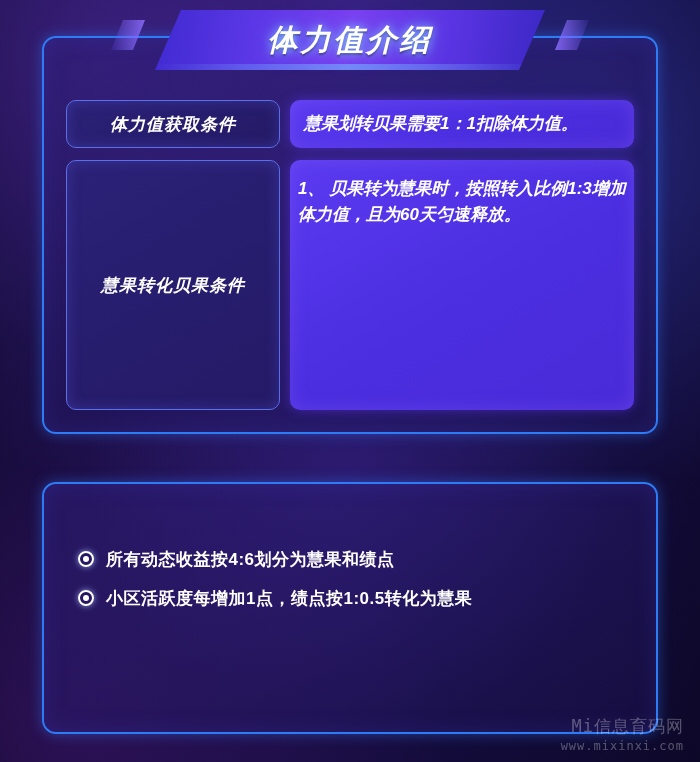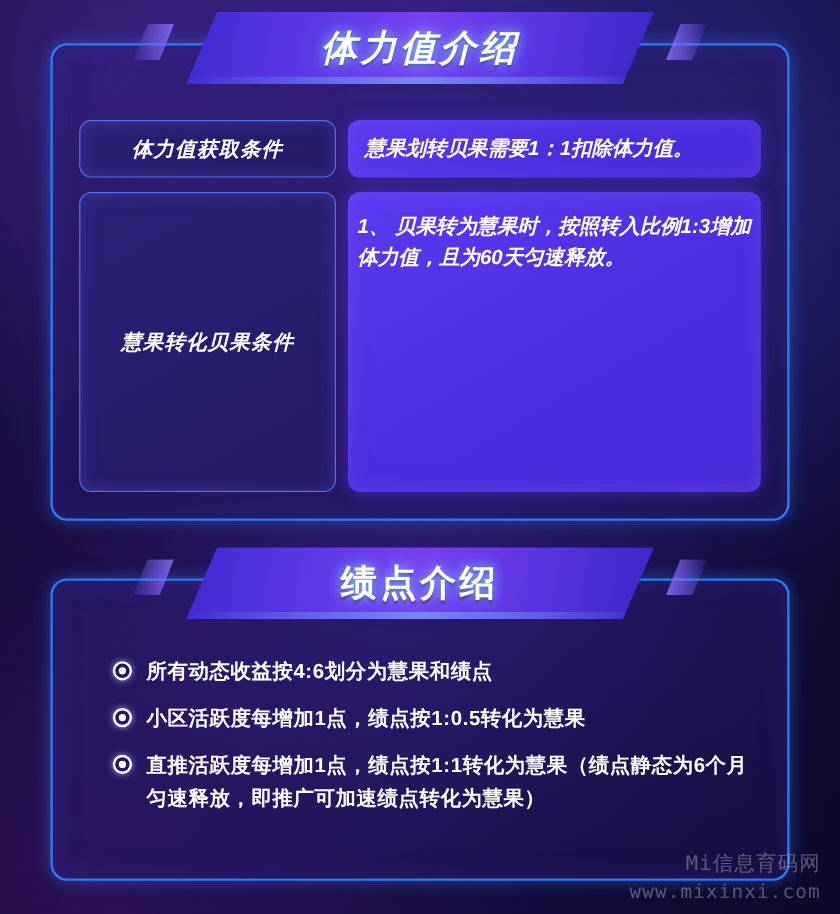--- a/index.html
+++ b/index.html
@@ -100,21 +100,20 @@
   }
   .cell-value p { margin: 0 0 2px 0; text-indent: 0; }
 
   
   .credit-list {
     position: absolute; top: 62px; left: 34px; right: 26px;
   }
   .credit-item {
     display: flex; align-items: flex-start;
     margin-bottom: 12px;
-    margin-left: 16px;
   }
   .bullet {
     flex: 0 0 auto;
     width: 16px; height: 16px; margin: 5px 12px 0 0;
     border: 2px solid #ffffff; border-radius: 50%;
     position: relative;
     box-shadow: 0 0 6px rgba(160,190,255,0.8);
   }
   .bullet::after {
     content: ""; position: absolute; inset: 3px;
@@ -126,21 +125,21 @@
   }
 
   
   .watermark {
     position: absolute; right: 16px; bottom: 8px;
     text-align: right; color: rgba(255,255,255,0.30);
     font-family: "DejaVu Sans Mono", monospace;
     line-height: 1.35;
   }
   .wm-main { font-size: 17px; letter-spacing: 1px; }
-  .wm-sub  { font-size: 16px; letter-spacing: 1px; }
+  .wm-sub  { font-size: 12px; letter-spacing: 1px; }
 </style>
 </head>
 <body>
 
 <div class="glow-bg"></div>
 
 <div class="section" id="section-stamina">
 
   <div class="banner-wrap">
     <div class="banner-wing left"></div>
@@ -158,39 +157,29 @@
     <div class="cell-label">慧果转化贝果条件</div>
     <div class="cell-value block">
       <p>1、 贝果转为慧果时，按照转入比例1:3增加体力值，且为60天匀速释放。</p>
     </div>
   </div>
 
 </div>
 
 <div class="section" id="section-credit">
 
-  <div class="banner-wrap">
-    <div class="banner-wing left"></div>
-    <div class="banner-wing right"></div>
-    <div class="banner"></div>
-    <div class="banner-title">绩点介绍</div>
-  </div>
 
   <div class="credit-list">
     <div class="credit-item">
       <span class="bullet"></span>
       <span class="credit-text">所有动态收益按4:6划分为慧果和绩点</span>
     </div>
     <div class="credit-item">
       <span class="bullet"></span>
       <span class="credit-text">小区活跃度每增加1点，绩点按1:0.5转化为慧果</span>
-    </div>
-    <div class="credit-item">
-      <span class="bullet"></span>
-      <span class="credit-text">直推活跃度每增加1点，绩点按1:1转化为慧果（绩点静态为6个月匀速释放，即推广可加速绩点转化为慧果）</span>
     </div>
   </div>
 
 </div>
 
 <div class="watermark">
   <div class="wm-main">Mi信息育码网</div>
   <div class="wm-sub">www.mixinxi.com</div>
 </div>
 

